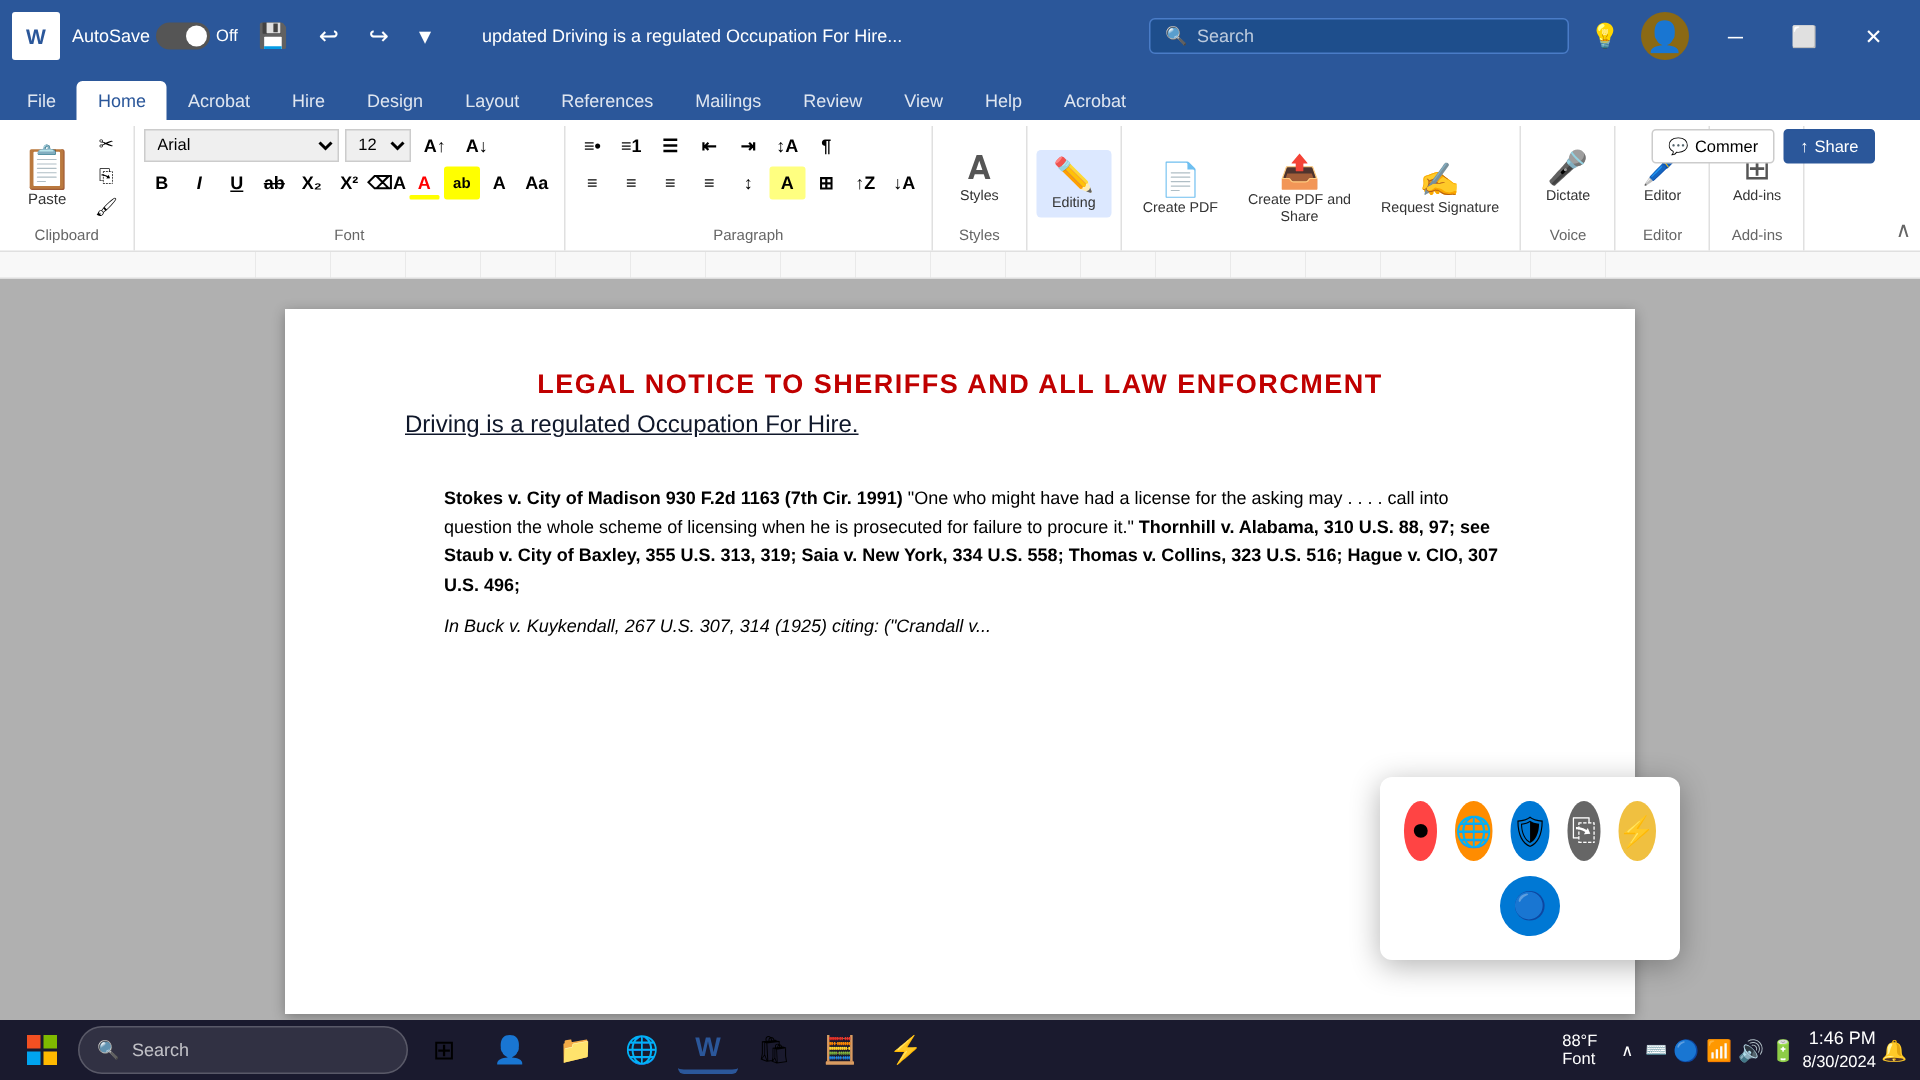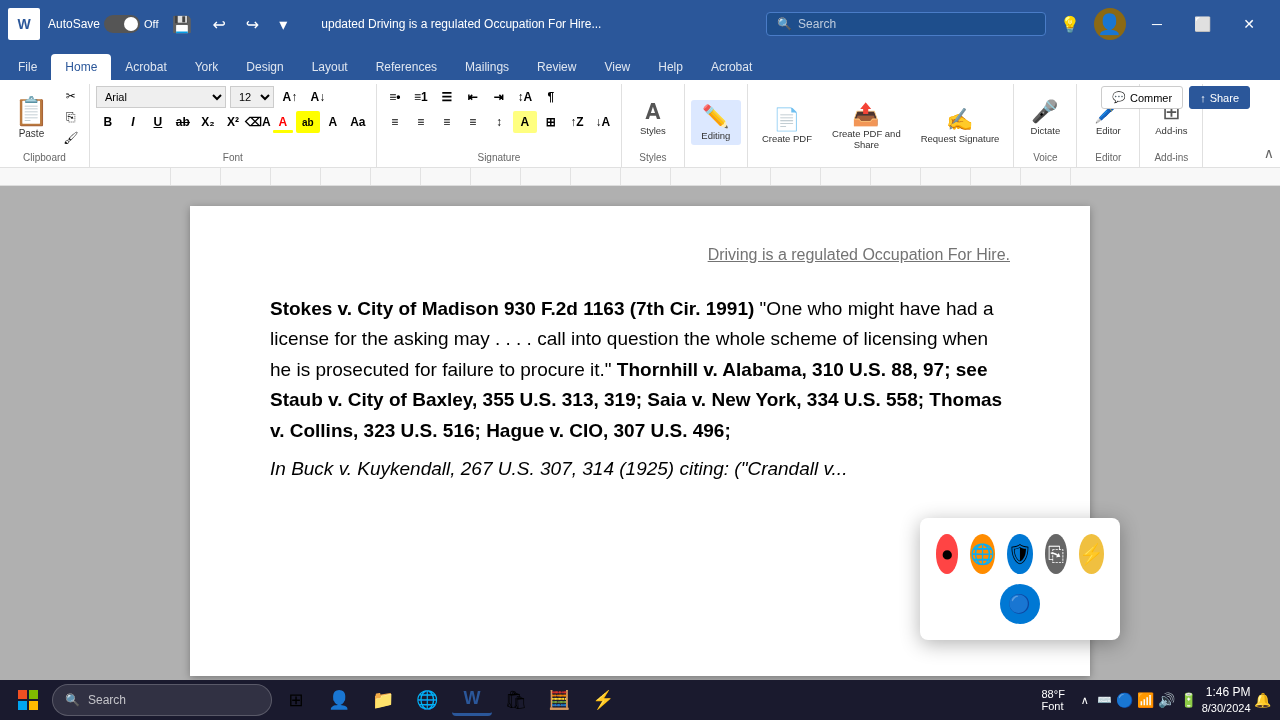--- a/index.html
+++ b/index.html
@@ -225,31 +225,32 @@
 
     .doc-title {
       text-align: center;
       font-size: 18px;
       font-weight: bold;
       color: #c00000;
       letter-spacing: 1px;
       margin-bottom: 8px;
     }
     .doc-subtitle {
-      text-align: right;
+      text-align: left;
       font-size: 16px;
-      color: #737373;
+      color: #0f172a;
       text-decoration: underline;
       margin-bottom: 30px;
     }
     .doc-body {
-      font-size: 19px;
+      font-size: 12px;
       line-height: 1.6;
       color: #000;
       text-align: left;
+      margin-left: 26px;
     }
     .doc-body .case-ref {
       font-weight: bold;
     }
 
     
     .status-bar {
       background: #2b579a;
       height: 24px;
       display: flex;
@@ -414,21 +415,21 @@
         <button class="win-btn">⬜</button>
         <button class="win-btn close">✕</button>
       </div>
     </div>
   </div>
 
   <div class="ribbon-tabs">
     <div class="ribbon-tab">File</div>
     <div class="ribbon-tab active">Home</div>
     <div class="ribbon-tab">Acrobat</div>
-    <div class="ribbon-tab">York</div>
+    <div class="ribbon-tab">Hire</div>
     <div class="ribbon-tab">Design</div>
     <div class="ribbon-tab">Layout</div>
     <div class="ribbon-tab">References</div>
     <div class="ribbon-tab">Mailings</div>
     <div class="ribbon-tab">Review</div>
     <div class="ribbon-tab">View</div>
     <div class="ribbon-tab">Help</div>
     <div class="ribbon-tab">Acrobat</div>
   </div>
 
@@ -494,21 +495,21 @@
           <button class="fmt-btn">≡</button>
           <button class="fmt-btn">≡</button>
           <button class="fmt-btn">≡</button>
           <button class="fmt-btn">↕</button>
           <button class="fmt-btn" style="background:#ffff80;">A</button>
           <button class="fmt-btn">⊞</button>
           <button class="fmt-btn">↑Z</button>
           <button class="fmt-btn">↓A</button>
         </div>
       </div>
-      <div class="ribbon-section-label">Signature</div>
+      <div class="ribbon-section-label">Paragraph</div>
     </div>
 
     <div class="ribbon-section">
       <div class="ribbon-controls">
         <button class="ribbon-big-btn">
           <span class="ribbon-big-icon">𝐀</span>
           <span class="ribbon-big-label">Styles</span>
         </button>
       </div>
       <div class="ribbon-section-label">Styles</div>
@@ -586,20 +587,21 @@
   </div>
 
   <div class="ruler">
     <div style="width:100%;height:18px;background:#f8f8f8;border-bottom:1px solid #ddd;display:flex;align-items:center;padding:0 170px;gap:0;">
       <div style="flex:1;height:100%;background:linear-gradient(to right, transparent 0px, #ccc 1px, transparent 1px) repeat-x;background-size:50px 100%;"></div>
     </div>
   </div>
 
   <div class="doc-area">
     <div class="doc-page">
+      <div class="doc-title">LEGAL NOTICE TO SHERIFFS AND ALL LAW ENFORCMENT</div>
       <div class="doc-subtitle">Driving is a regulated Occupation For Hire.</div>
       <div class="doc-body">
         <p><span class="case-ref">Stokes v. City of Madison 930 F.2d 1163 (7th Cir. 1991)</span> "One who might have had a license for the asking may . . . . call into question the whole scheme of licensing when he is prosecuted for failure to procure it." <span class="case-ref">Thornhill v. Alabama, 310 U.S. 88, 97;</span> <span class="case-ref">see Staub v. City of Baxley, 355 U.S. 313, 319; Saia v. New York, 334 U.S. 558; Thomas v. Collins, 323 U.S. 516; Hague v. CIO, 307 U.S. 496;</span></p>
         <p style="margin-top:8px;font-style:italic;">In <em>Buck v. Kuykendall</em>, 267 U.S. 307, 314 (1925) citing: ("Crandall v...</p>
       </div>
     </div>
   </div>
 
   <div class="status-bar">
     <span>Page 1 of</span>

